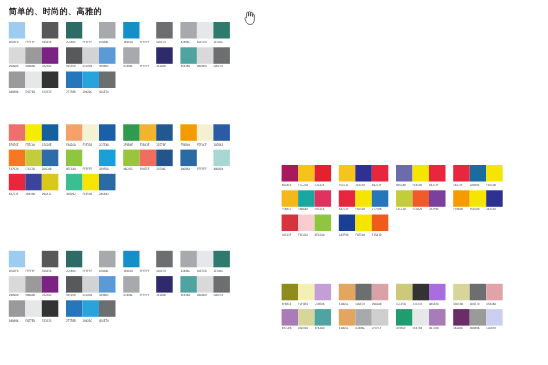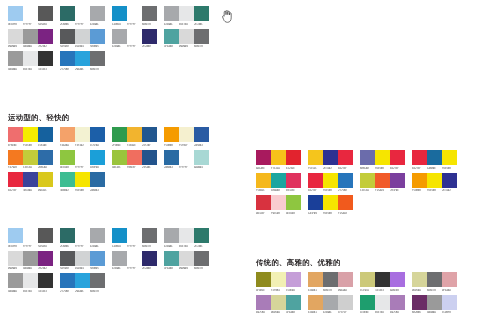--- a/index.html
+++ b/index.html
@@ -55,20 +55,21 @@
     width:11px;height:13px;
     pointer-events:none;
   }
 </style>
 </head>
 <body>
 
 <div class="canvas">
   <div id="sections-root">
       <div class="section" style="left: 8px; top: 6px;">
+        <div class="sec-title">简单的、时尚的、高雅的</div>
         <div class="rows">
           <div class="row">
             <div class="group">
               <div class="swatches">
                 <span class="sw" style="background: rgb(158, 203, 240);"></span>
                 <span class="sw" style="background: rgb(255, 255, 255);"></span>
                 <span class="sw" style="background: rgb(88, 88, 88);"></span>
               </div>
               <div class="caption">
                 <span class="cap">9ECBF0</span>
@@ -185,21 +186,20 @@
               <div class="caption">
                 <span class="cap">2775BB</span>
                 <span class="cap">29A3DC</span>
                 <span class="cap">6D6E70</span>
               </div>
             </div>
           </div>
         </div>
       </div>
       <div class="section" style="left: 8px; top: 113px;">
-        <div class="sec-title">运动型的、轻快的</div>
         <div class="rows">
           <div class="row">
             <div class="group">
               <div class="swatches">
                 <span class="sw" style="background: rgb(239, 110, 110);"></span>
                 <span class="sw" style="background: rgb(245, 236, 0);"></span>
                 <span class="sw" style="background: rgb(21, 97, 158);"></span>
               </div>
               <div class="caption">
                 <span class="cap">EF6E6E</span>
@@ -576,21 +576,20 @@
               <div class="caption">
                 <span class="cap">1A3F99</span>
                 <span class="cap">F6E500</span>
                 <span class="cap">F15A1D</span>
               </div>
             </div>
           </div>
         </div>
       </div>
       <div class="section" style="left: 256px; top: 258px;">
-        <div class="sec-title">传统的、高雅的、优雅的</div>
         <div class="rows">
           <div class="row">
             <div class="group">
               <div class="swatches">
                 <span class="sw" style="background: rgb(143, 139, 30);"></span>
                 <span class="sw" style="background: rgb(242, 240, 180);"></span>
                 <span class="sw" style="background: rgb(197, 158, 216);"></span>
               </div>
               <div class="caption">
                 <span class="cap">8F8B1E</span>

